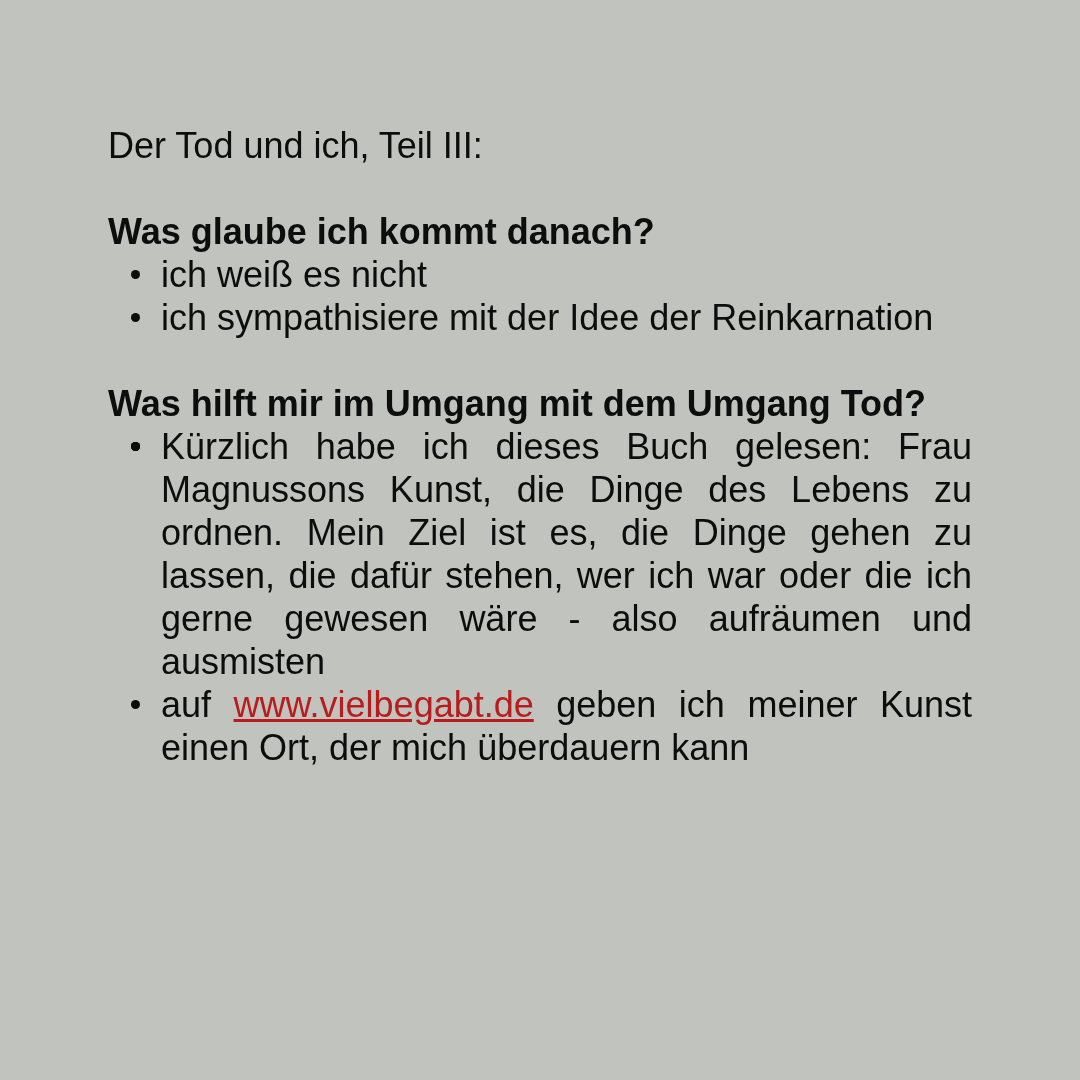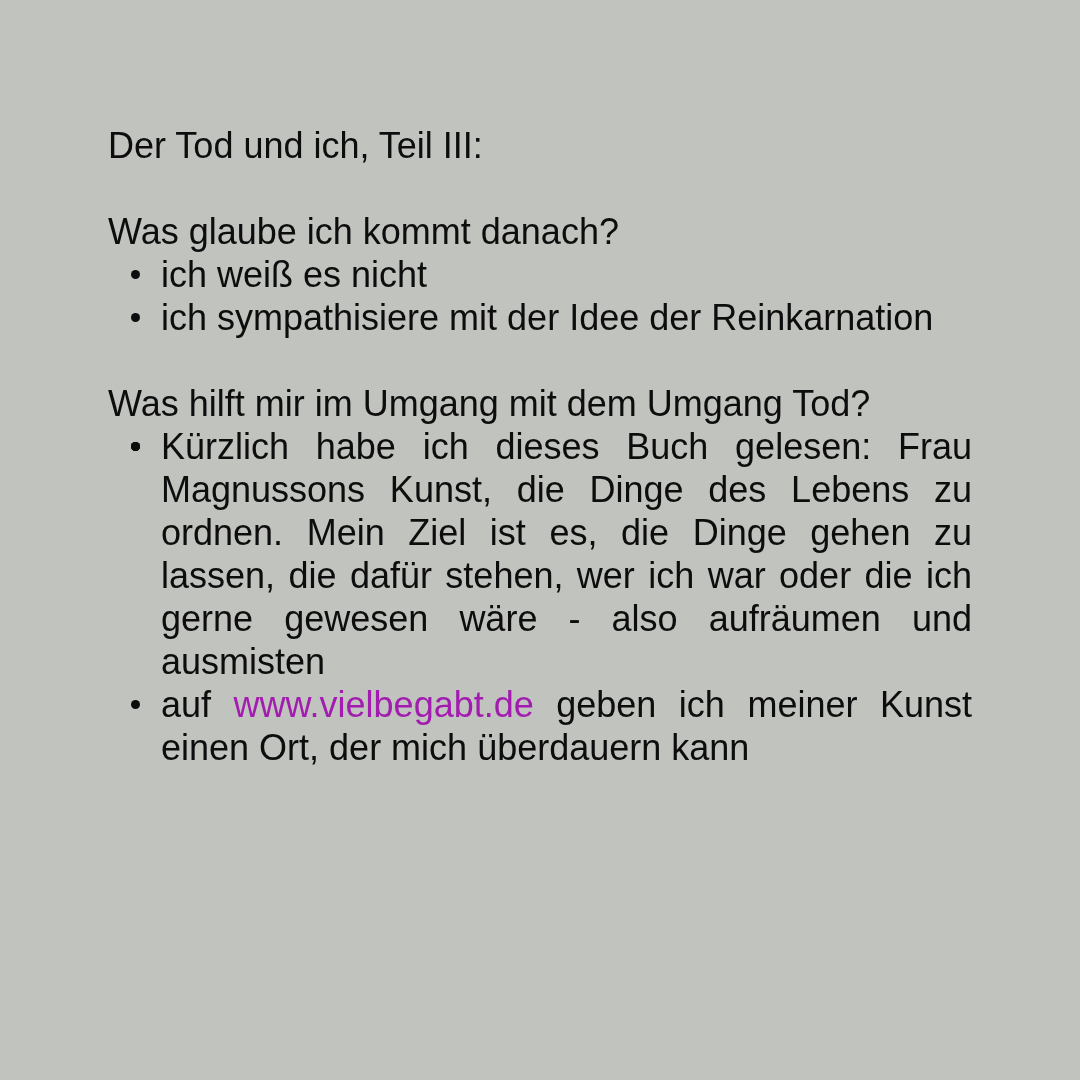--- a/index.html
+++ b/index.html
@@ -14,35 +14,35 @@
   .content {
     position: absolute;
     left: 108px; top: 108px;
     width: 864px;
     font-size: 36px;
     line-height: 43px;
     margin-top: 16px;
   }
   .intro { margin: 0; }
   .spacer { height: 43px; }
-  .heading { margin: 0; font-weight: normal; }
+  .heading { margin: 0; font-weight: bold; }
   ul { list-style: none; margin: 0; padding: 0; }
   li {
     position: relative;
     padding-left: 53px;
     text-align: justify;
   }
   li .bullet {
     position: absolute;
     left: 23px; top: 17px;
     width: 9px; height: 9px;
     border-radius: 50%;
     background: #0d0d0d;
   }
-  a { color: #a21caf; }
+  a { color: #b91c1c; text-decoration: underline; }
 </style>
 </head>
 <body>
 
 <div class="content">
   <p class="intro">Der Tod und ich, Teil III:</p>
   <div class="spacer"></div>
 
   <p class="heading">Was glaube ich kommt danach?</p>
   <ul>

